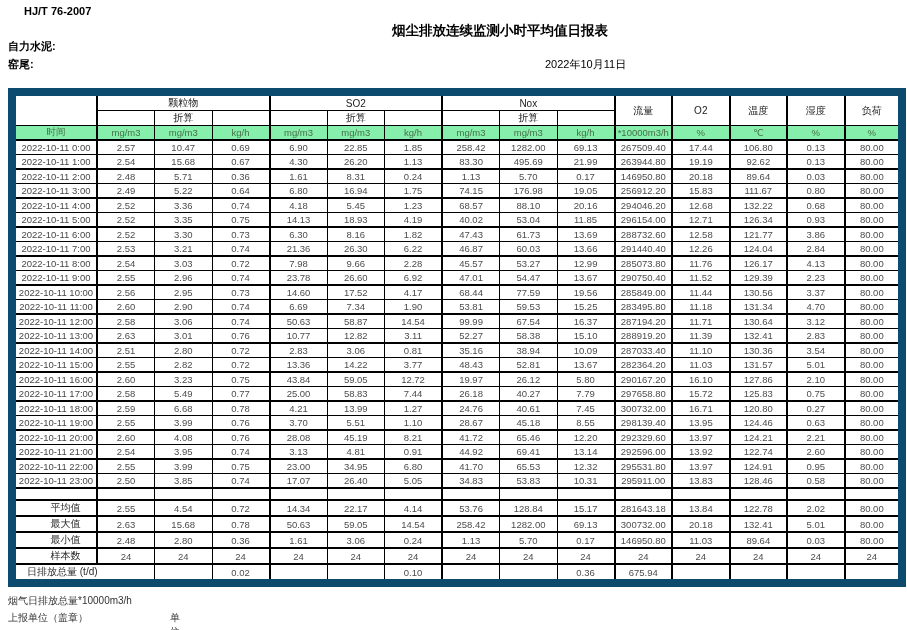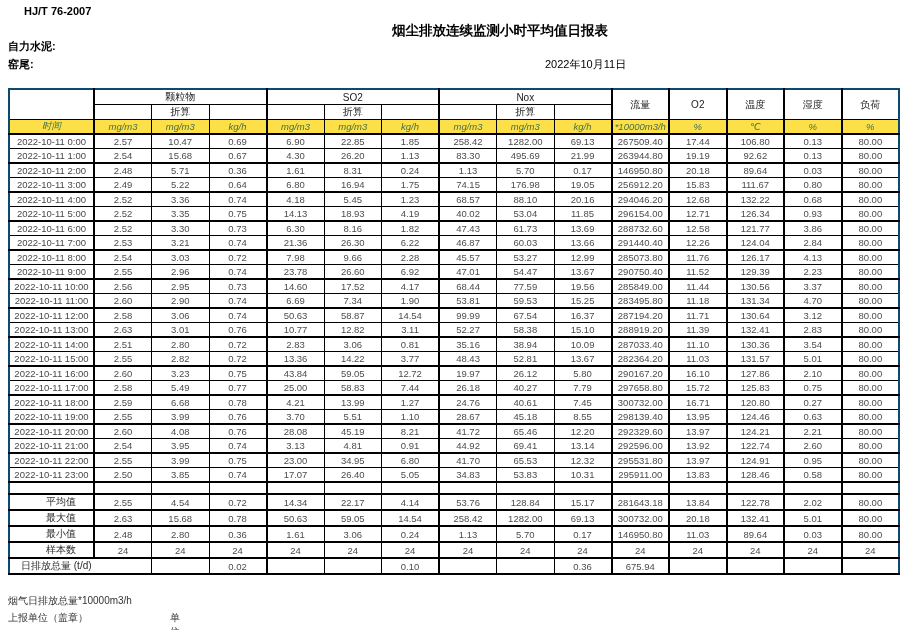--- a/index.html
+++ b/index.html
@@ -9,30 +9,30 @@
   }
   .std-code{position:absolute;left:24px;top:5px;font-size:11px;font-weight:bold;}
   .title{position:absolute;left:500px;top:22px;transform:translateX(-50%);
          font-size:13.5px;font-weight:bold;white-space:nowrap;}
   .company{position:absolute;left:8px;top:39px;font-size:11px;font-weight:bold;}
   .site{position:absolute;left:8px;top:57px;font-size:11px;font-weight:bold;}
   .date{position:absolute;left:545px;top:57px;font-size:11px;}
   table.report{
     position:absolute;left:8px;top:88px;width:890px;
     border-collapse:collapse;table-layout:fixed;
-    border:2px solid #0c4a6e;
+    border:8px solid #0c4a6e;
   }
   .report th,.report td{
     border:1px solid #000;padding:0 1px;margin:0;
     text-align:center;vertical-align:middle;font-weight:normal;
     white-space:nowrap;overflow:hidden;height:13px;
   }
   .report thead th,.report thead td{font-size:10px;color:#1a1a1a;}
   .report tr.units-row th{
-    background:#fde047;color:#46704a;font-size:9.5px;border-bottom-width:2px;font-style:italic;
+    background:#86efac;color:#46704a;font-size:9.5px;border-bottom-width:2px;
   }
   .report tbody td{font-size:9.5px;color:#4c4c4c;}
   .report td.time{font-size:9.5px;color:#474747;}
   .report .bl{border-left-width:2px;}
   .report tr.pair-end td{border-bottom-width:2px;}
   .report tr.spacer td{height:10px;}
   .report td.sum-label{font-size:10px;color:#2b2b2b;padding-left:20px;}
   .report td.total-label{font-size:10px;color:#2b2b2b;text-align:left;padding-left:11px;}
   .foot-1{position:absolute;left:8px;top:594px;font-size:10px;color:#333;}
   .foot-2{position:absolute;left:8px;top:611px;font-size:10px;color:#333;}

